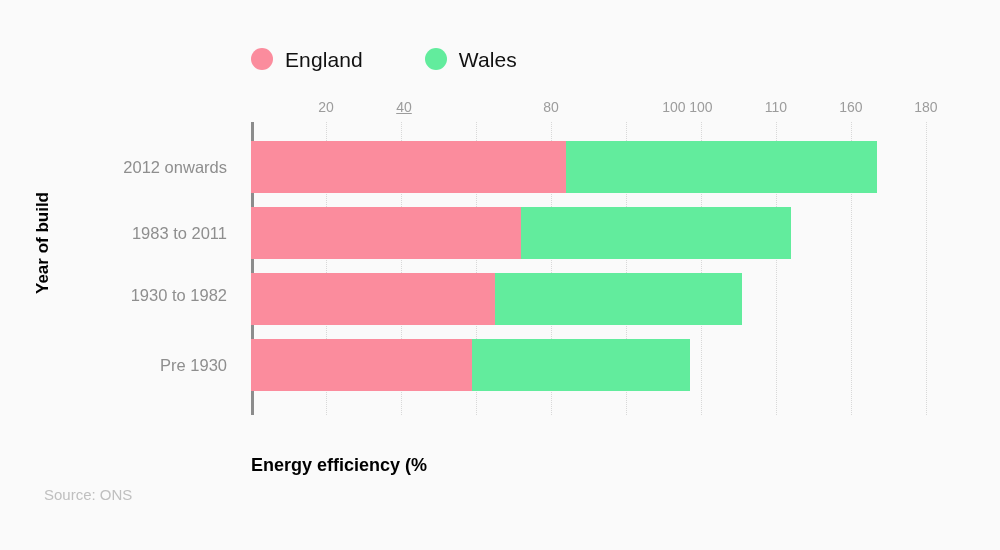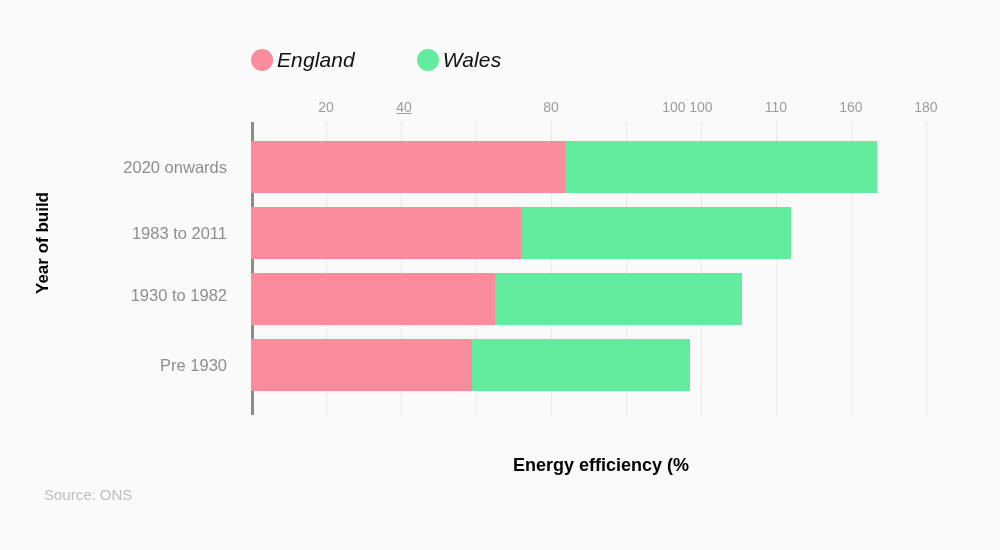--- a/index.html
+++ b/index.html
@@ -19,23 +19,22 @@
   #legend {
     position: absolute;
     left: 251px;
     top: 48px;
     display: flex;
     align-items: center;
     gap: 62px;
   }
   .legend-item {
     display: flex;
-    align-items: center;
-    gap: 4px;
-    font-style: italic;
+    align-items: flex-start;
+    gap: 12px;
   }
   .legend-swatch {
     width: 22px;
     height: 22px;
     border-radius: 50%;
     display: block;
   }
   .legend-label {
     font-size: 21px;
     color: #111;
@@ -138,21 +137,21 @@
     font-size: 17px;
     font-weight: bold;
     color: #000;
     white-space: nowrap;
   }
   #xtitle {
     position: absolute;
     left: 251px;
     top: 455px;
     width: 700px;
-    text-align: center;
+    text-align: left;
     font-size: 18px;
     font-weight: bold;
     color: #000;
     white-space: nowrap;
   }
 
   
   #source {
     position: absolute;
     left: 44px;
@@ -216,21 +215,21 @@
       <div class="bar-seg" title="England: 65" style="width: 243.706px; background: rgb(251, 140, 157);"></div>
       <div class="bar-seg" title="Wales: 66" style="width: 247.456px; background: rgb(98, 236, 157);"></div>
     </div>
     <div class="bar-row" style="top: 217px;">
       <div class="bar-seg" title="England: 59" style="width: 221.21px; background: rgb(251, 140, 157);"></div>
       <div class="bar-seg" title="Wales: 58" style="width: 217.461px; background: rgb(98, 236, 157);"></div>
     </div>
   </div>
 
 <div id="ylabels">
-    <div class="ylabel" style="top: 19px;">2020 onwards</div>
+    <div class="ylabel" style="top: 19px;">2012 onwards</div>
     <div class="ylabel" style="top: 85px;">1983 to 2011</div>
     <div class="ylabel" style="top: 147px; margin-left: 40px;">1930 to 1982</div>
     <div class="ylabel" style="top: 217px;">Pre 1930</div>
   </div>
 
 <div id="ytitle">Year of build</div>
 <div id="xtitle">Energy efficiency (%</div>
 
 <div id="source">Source: ONS</div>
 

